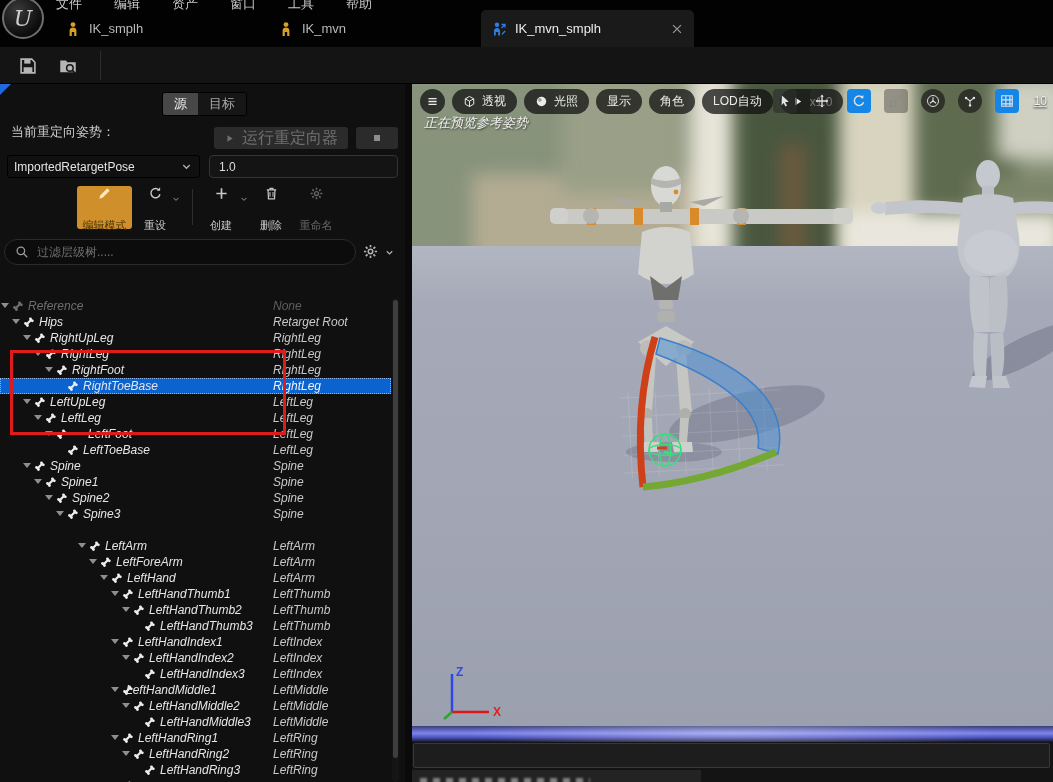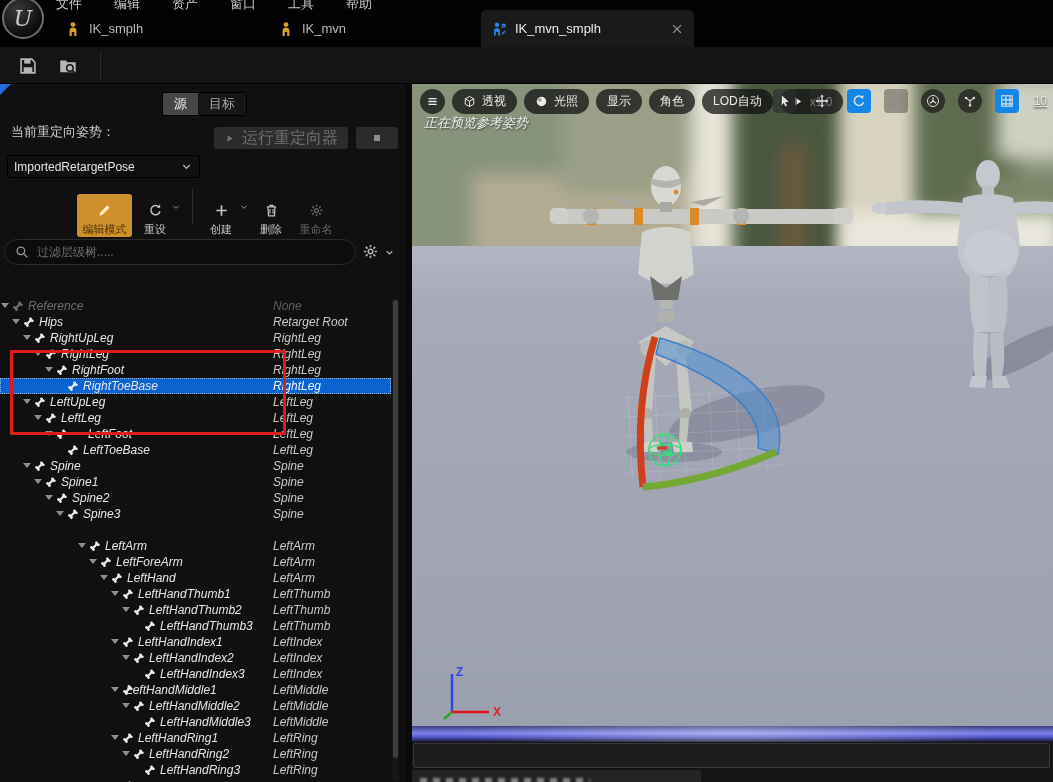--- a/index.html
+++ b/index.html
@@ -42,21 +42,21 @@
     display:flex;align-items:center;justify-content:center;gap:7px;color:#6f6f6f;font-size:16px;}
   #run-btn .ico{width:11px;height:11px;}
   #stop-btn{position:absolute;left:356px;top:43px;width:42px;height:22px;background:#2b2b2b;border-radius:3px;
     display:flex;align-items:center;justify-content:center;color:#8d8d8d;}
   #stop-btn .ico{width:12px;height:12px;}
   #pose-select{position:absolute;left:7px;top:71px;width:193px;height:23px;background:#101010;border:1px solid #000;
     border-radius:3px;display:flex;align-items:center;font-size:12px;color:#e4e4e4;padding:0 6px;}
   #pose-select .ico{width:13px;height:13px;margin-left:auto;color:#b0b0b0;}
   #blend-field{position:absolute;left:209px;top:71px;width:189px;height:23px;background:#141414;border:1px solid #343434;
     border-radius:4px;display:flex;align-items:center;font-size:12px;color:#dcdcdc;padding:0 9px;}
-  .act{position:absolute;top:102px;height:43px;display:flex;flex-direction:column;align-items:center;justify-content:flex-end;gap:4px;color:#c6c6c6;font-size:11px;margin-top:8px;}
+  .act{position:absolute;top:102px;height:43px;display:flex;flex-direction:column;align-items:center;justify-content:flex-start;gap:17px;color:#c6c6c6;font-size:11px;}
   .act .ico{width:15px;height:15px;}
   #act-edit{left:77px;width:55px;background:#cf8f2a;border-radius:3px;color:#4a3404;}
   #act-edit .ico{color:#ffe9c4;}
   #act-reset{left:136px;width:38px;}
   #act-create{left:200px;width:42px;}
   #act-delete{left:252px;width:38px;}
   #act-rename{left:293px;width:46px;color:#676767;}
   .act .chev{position:absolute;right:-7px;top:8px;width:10px;height:10px;color:#9a9a9a;}
   #act-sep{position:absolute;left:192px;top:105px;width:1px;height:36px;background:#2e2e2e;}
   #filter-bar{position:absolute;left:4px;top:155px;width:352px;height:26px;background:#0c0c0c;border:1px solid #2b2b2b;
@@ -212,20 +212,23 @@
         </span>
       </div>
     <div id="pose-select">
       <span>ImportedRetargetPose</span>
       <span class="ico">
           <svg viewBox="0 0 16 16">
             <path d="M4 6.2l4 4 4-4" fill="none" stroke="currentColor" stroke-width="1.6"></path>
           </svg>
         </span>
     </div>
+    <div id="blend-field">
+        <span>1.0</span>
+      </div>
 
     <div class="act" id="act-edit">
       <span class="ico">
           <svg viewBox="0 0 16 16">
             <path d="M2.5 13.5l.9-3.4 7.6-7.6 2.5 2.5-7.6 7.6z" fill="currentColor"></path>
           </svg>
         </span>
       <span>编辑模式</span>
     </div>
     <div class="act" id="act-reset">

